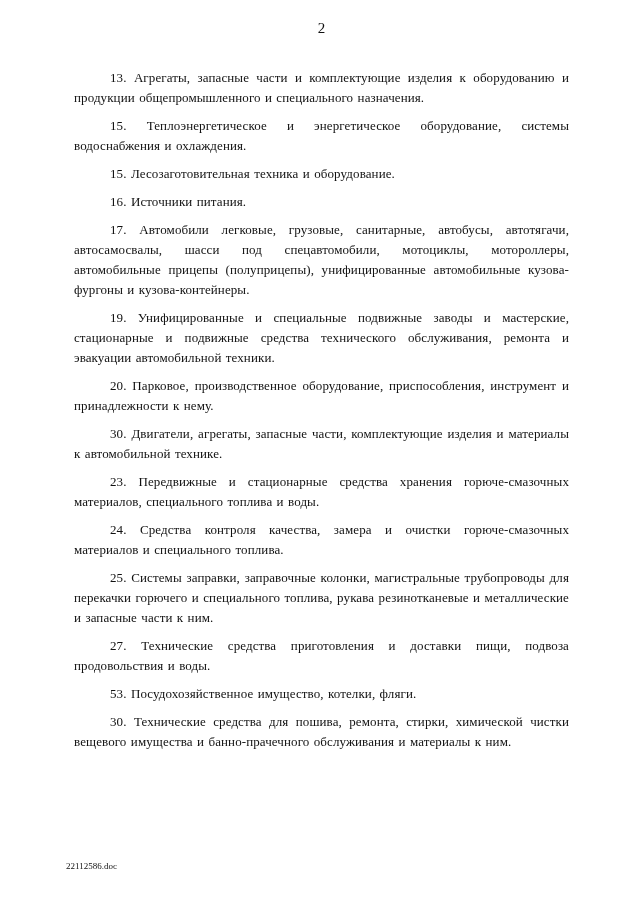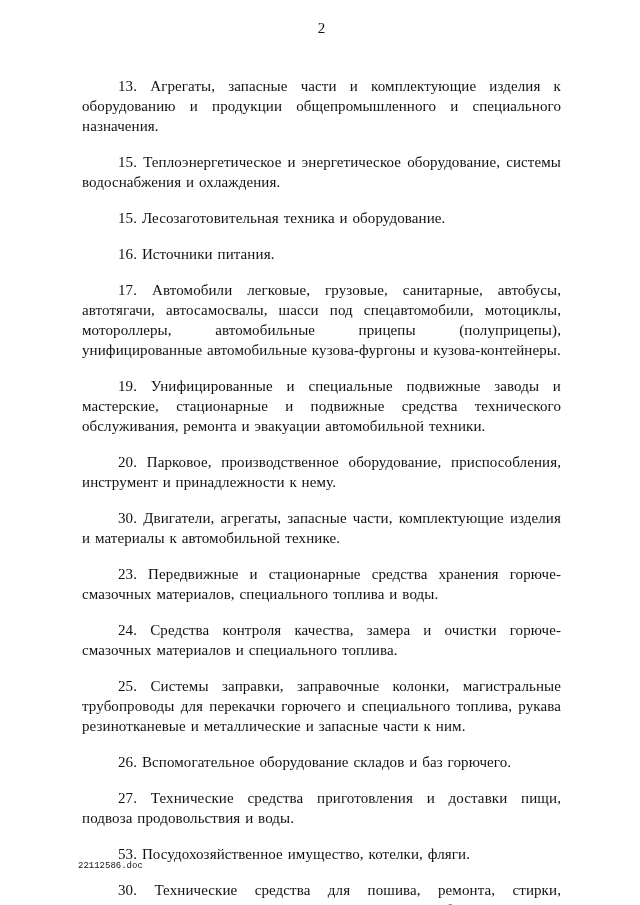--- a/index.html
+++ b/index.html
@@ -26,36 +26,36 @@
     line-height: 20px;
     color: #111111;
   }
   .content {
     position: absolute;
     top: 60px;
     left: 66px;
     width: 511px;
   }
   .content p {
-    margin: 16px;
-    font-size: 15px;
+    margin: 8px;
+    font-size: 13px;
     line-height: 20px;
     text-align: justify;
     text-indent: 36px;
     letter-spacing: 0.1px;
     word-spacing: 1px;
   }
   .footer-filename {
     position: absolute;
-    left: 78px;
+    left: 66px;
     top: 861px;
     font-size: 9px;
     line-height: 11px;
     color: #111111;
-    font-family: Liberation Mono, monospace;
+    font-family: Liberation Serif, serif;
   }
 </style>
 </head>
 <body>
 
 <div class="page">
 
   <div class="page-number">2</div>
 
   <div class="content">
@@ -63,21 +63,20 @@
     <p>15. Теплоэнергетическое и энергетическое оборудование, системы водоснабжения и охлаждения.</p>
     <p>15. Лесозаготовительная техника и оборудование.</p>
     <p>16. Источники питания.</p>
     <p>17. Автомобили легковые, грузовые, санитарные, автобусы, автотягачи, автосамосвалы, шасси под спецавтомобили, мотоциклы, мотороллеры, автомобильные прицепы (полуприцепы), унифицированные автомобильные кузова-фургоны и кузова-контейнеры.</p>
     <p>19. Унифицированные и специальные подвижные заводы и мастерские, стационарные и подвижные средства технического обслуживания, ремонта и эвакуации автомобильной техники.</p>
     <p>20. Парковое, производственное оборудование, приспособления, инструмент и принадлежности к нему.</p>
     <p>30. Двигатели, агрегаты, запасные части, комплектующие изделия и материалы к автомобильной технике.</p>
     <p>23. Передвижные и стационарные средства хранения горюче-смазочных материалов, специального топлива и воды.</p>
     <p>24. Средства контроля качества, замера и очистки горюче-смазочных материалов и специального топлива.</p>
     <p>25. Системы заправки, заправочные колонки, магистральные трубопроводы для перекачки горючего и специального топлива, рукава резинотканевые и металлические и запасные части к ним.</p>
-    <p>26. Вспомогательное оборудование складов и баз горючего.</p>
     <p>27. Технические средства приготовления и доставки пищи, подвоза продовольствия и воды.</p>
     <p>53. Посудохозяйственное имущество, котелки, фляги.</p>
     <p>30. Технические средства для пошива, ремонта, стирки, химической чистки вещевого имущества и банно-прачечного обслуживания и материалы к ним.</p>
   </div>
 
   <div class="footer-filename">22112586.doc</div>
 
 </div>
 
 </body></html>

